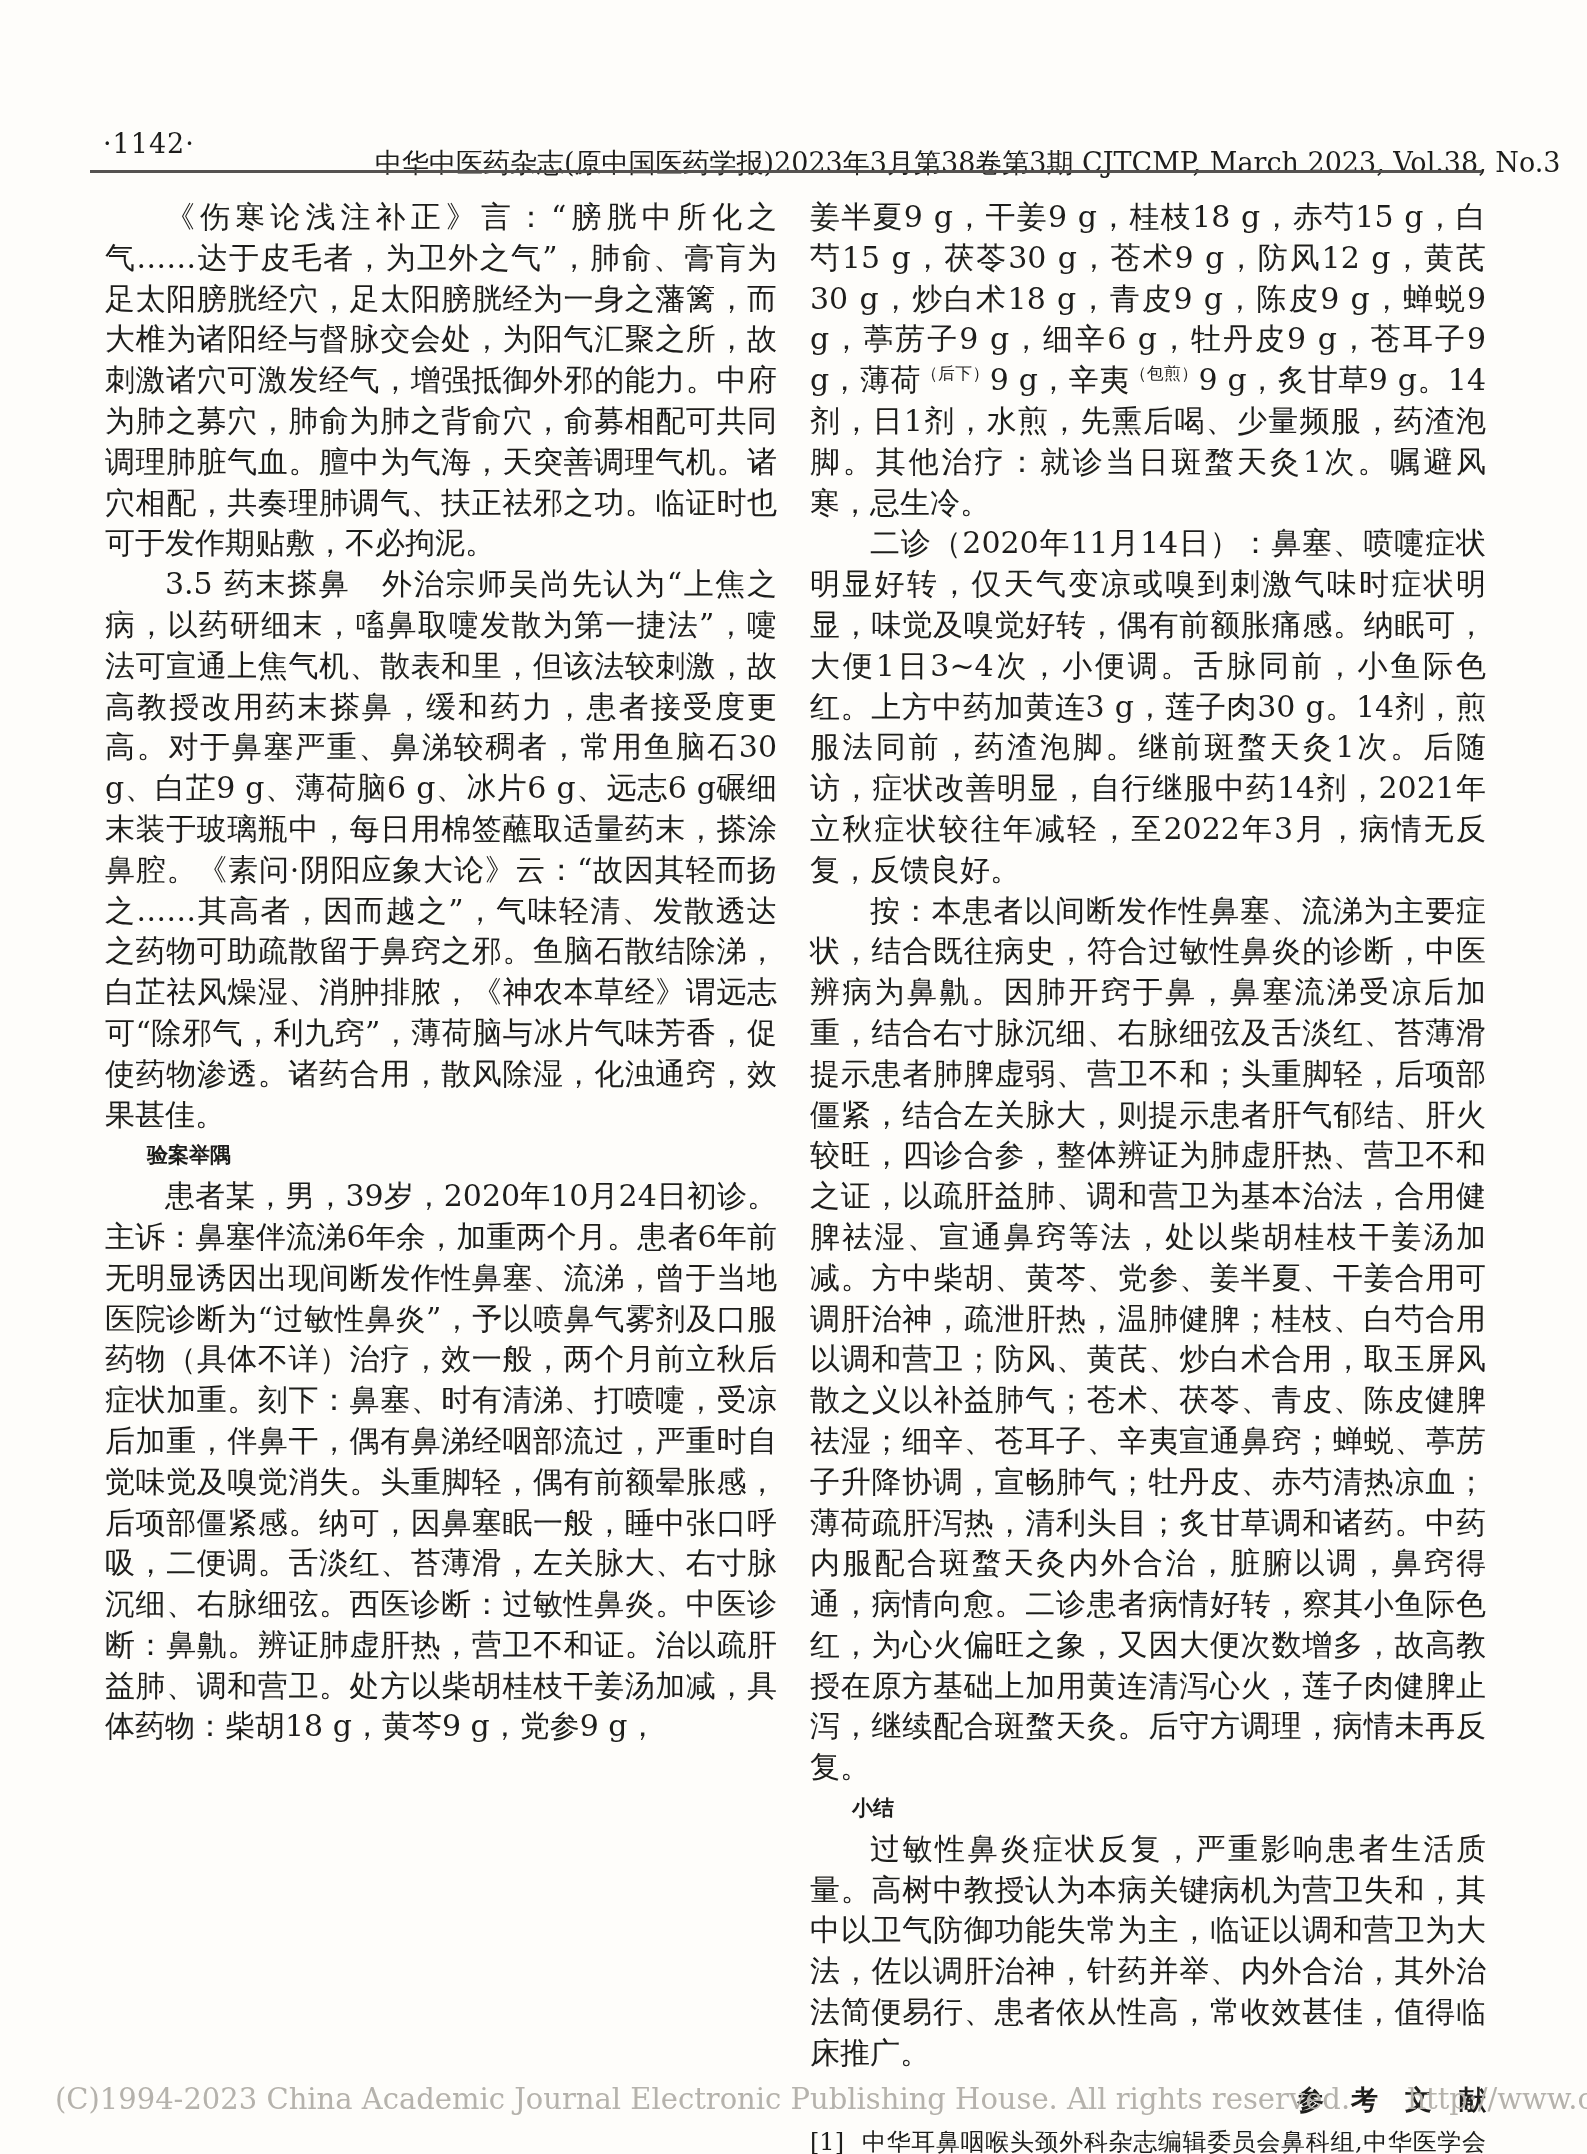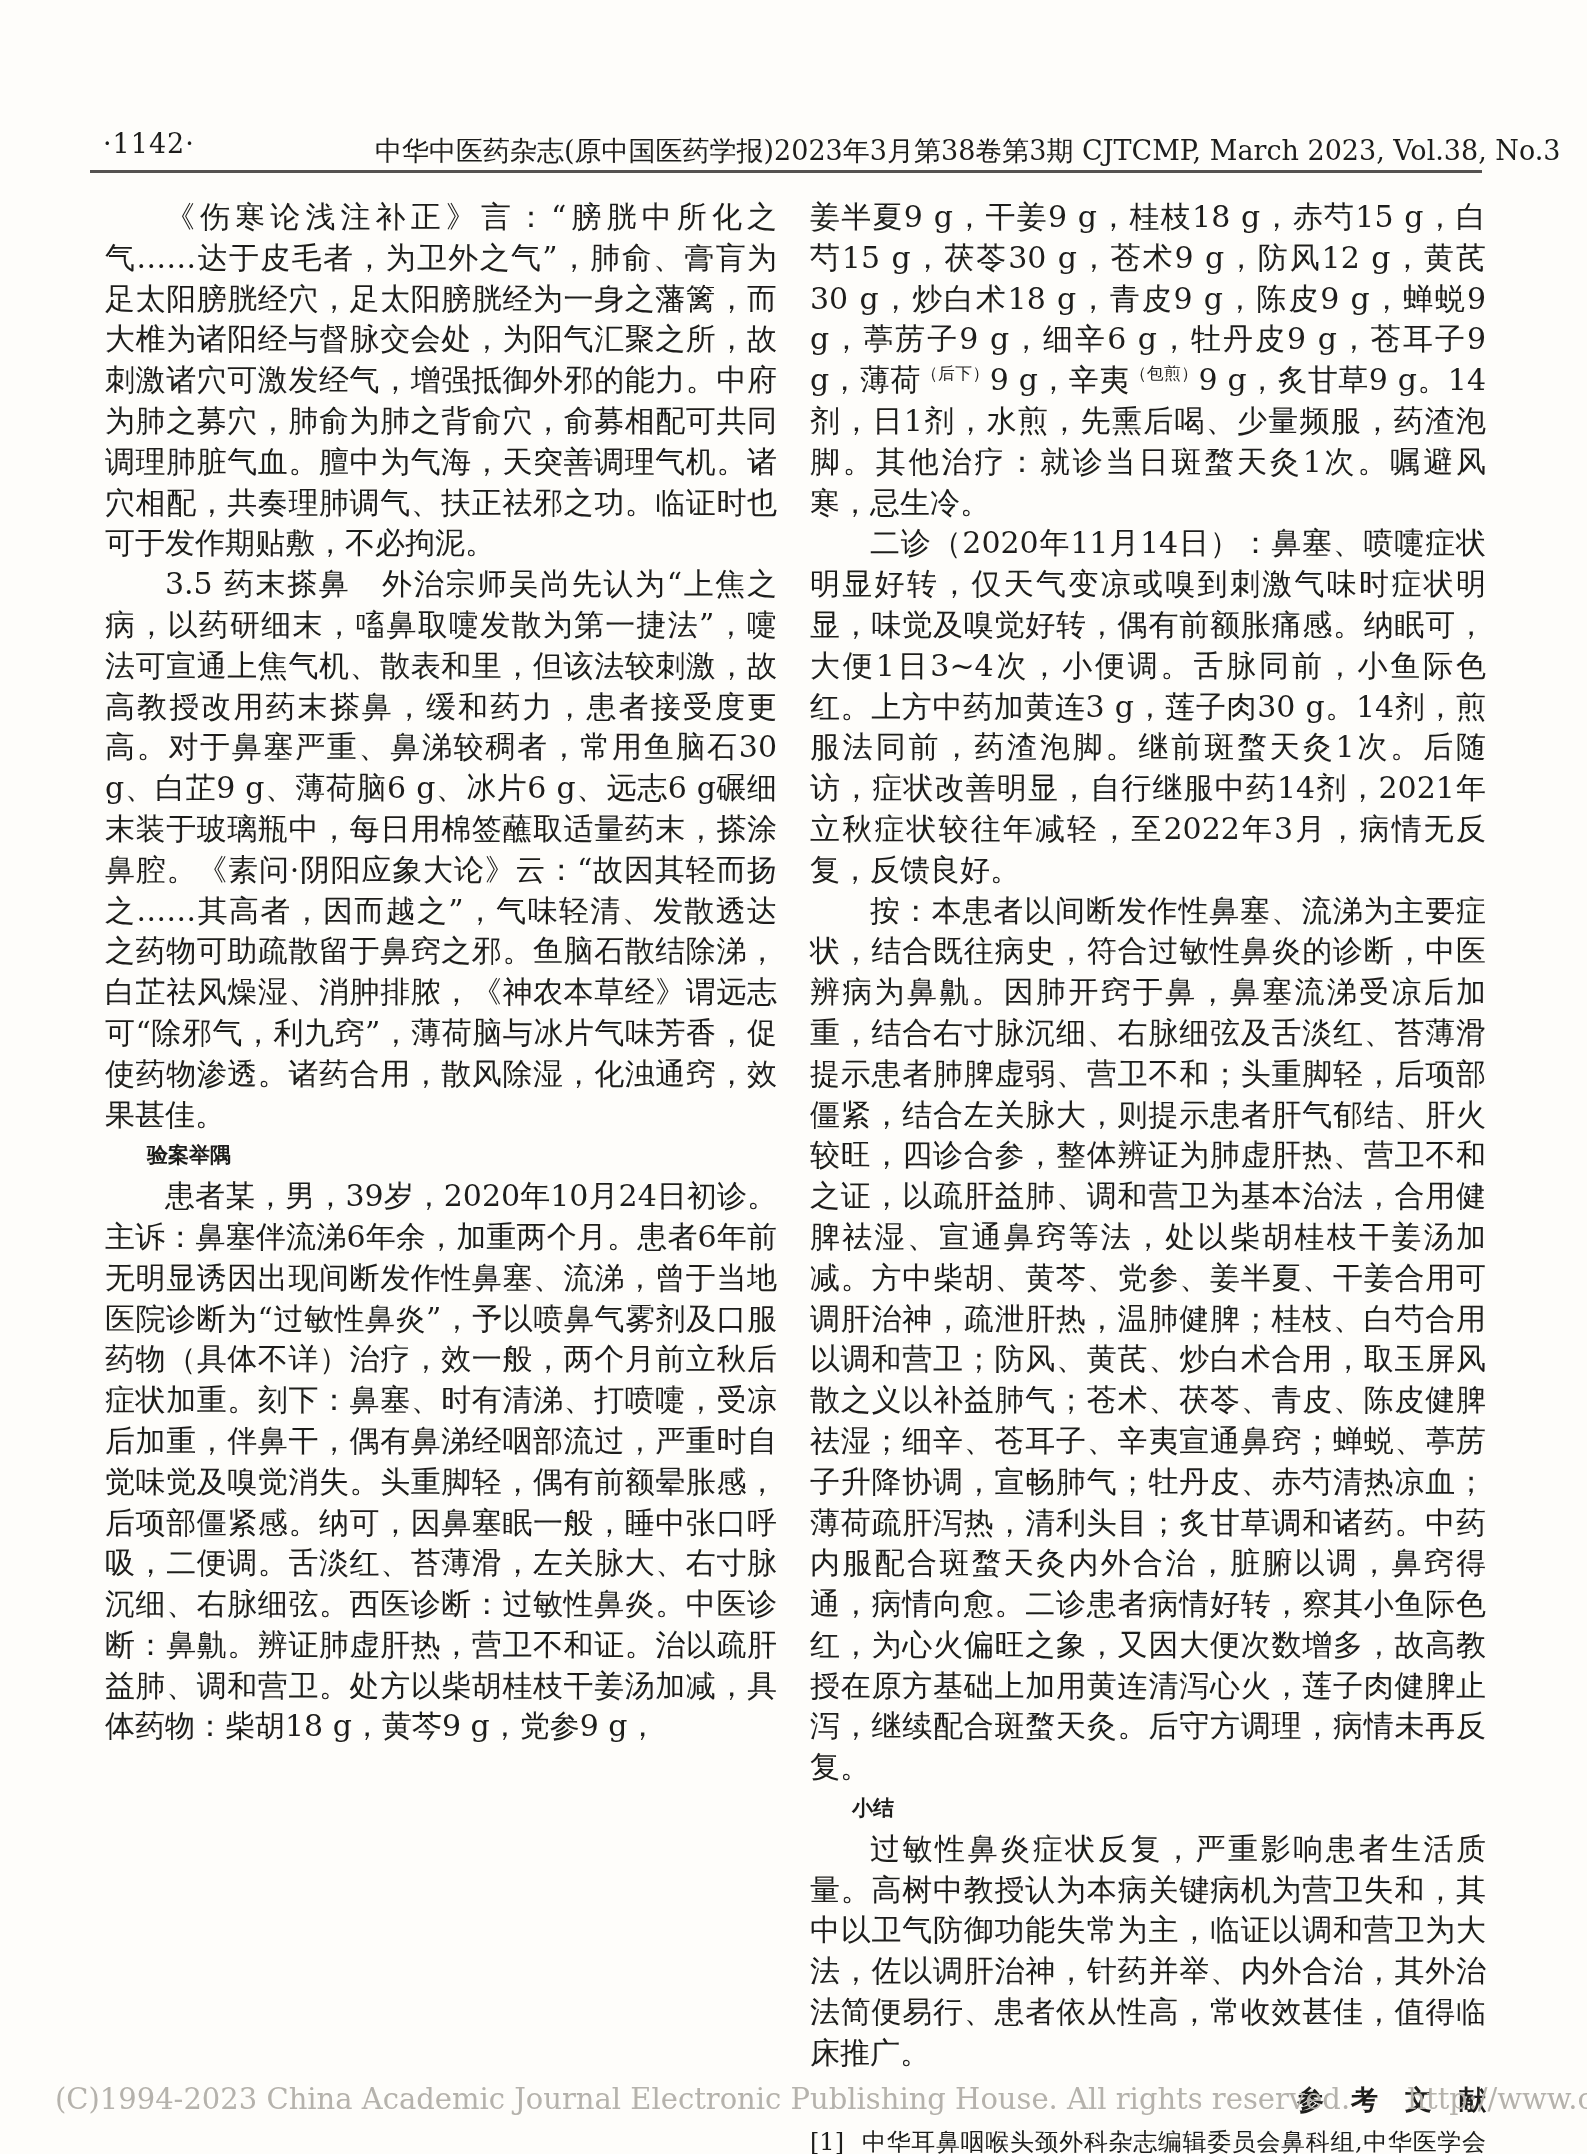--- a/index.html
+++ b/index.html
@@ -12,21 +12,21 @@
     width: 1587px;
     height: 2154px;
     background: #fefdfa;
     overflow: hidden;
     font-family: "DejaVu Serif", "Liberation Serif", serif;
     color: #1d1d1b;
     padding-left: 8px;
   }
   .header { position: absolute; top: 126px; left: 0; width: 100%; font-size: 27px; }
   .pagenum { position: absolute; left: 103px; top: 2px; letter-spacing: 1px; }
-  .jinfo   { position: absolute; left: 375px; top: 7px; }
+  .jinfo   { position: absolute; left: 375px; top: 19px; }
   .rule {
     position: absolute; top: 170px; left: 90px;
     width: 1392px; height: 3px; background: #555250;
   }
   .col {
     position: absolute; top: 197px;
     font-size: 30px; line-height: 40.8px;
     text-align: justify;
   }
   .col-left  { left: 105px; width: 672px; }

